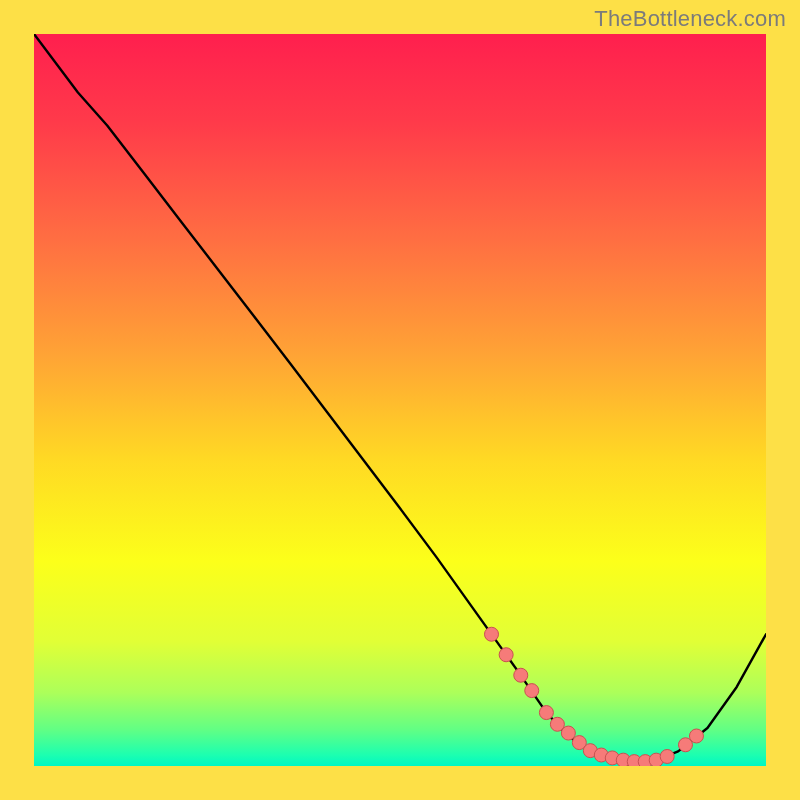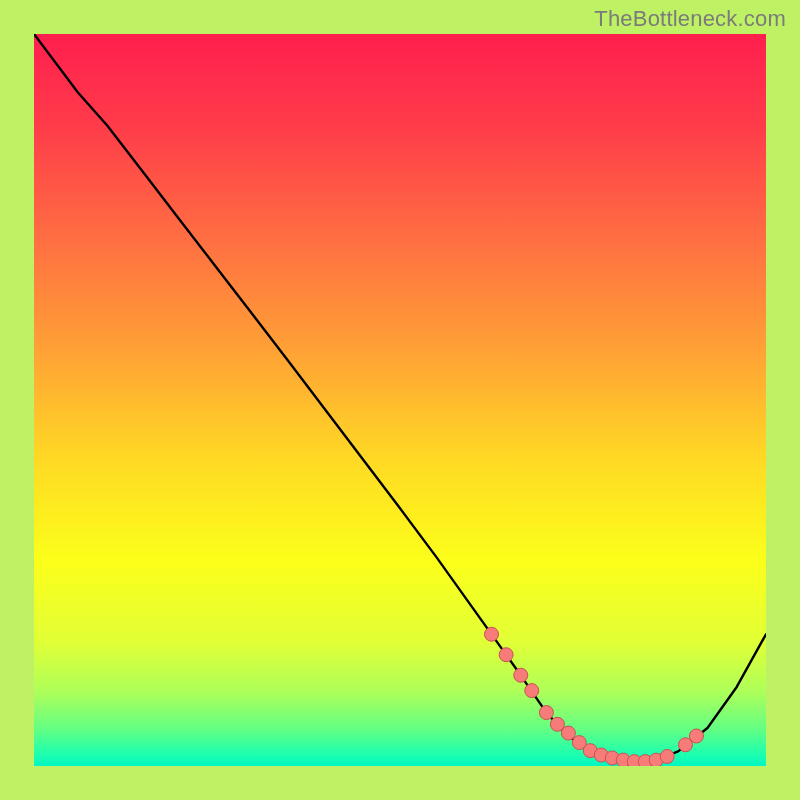--- a/index.html
+++ b/index.html
@@ -8,21 +8,21 @@
     width: 800px;
     height: 800px;
     background: #000;
     overflow: hidden;
     font-family: Arial, Helvetica, sans-serif;
   }
   .frame {
     position: relative;
     width: 800px;
     height: 800px;
-    background: #bef264;
+    background: #fde047;
   }
   .watermark {
     position: absolute;
     top: 6px;
     right: 14px;
     color: #7b7b7b;
     font-size: 22px;
     font-weight: 500;
     letter-spacing: 0.2px;
     z-index: 5;

